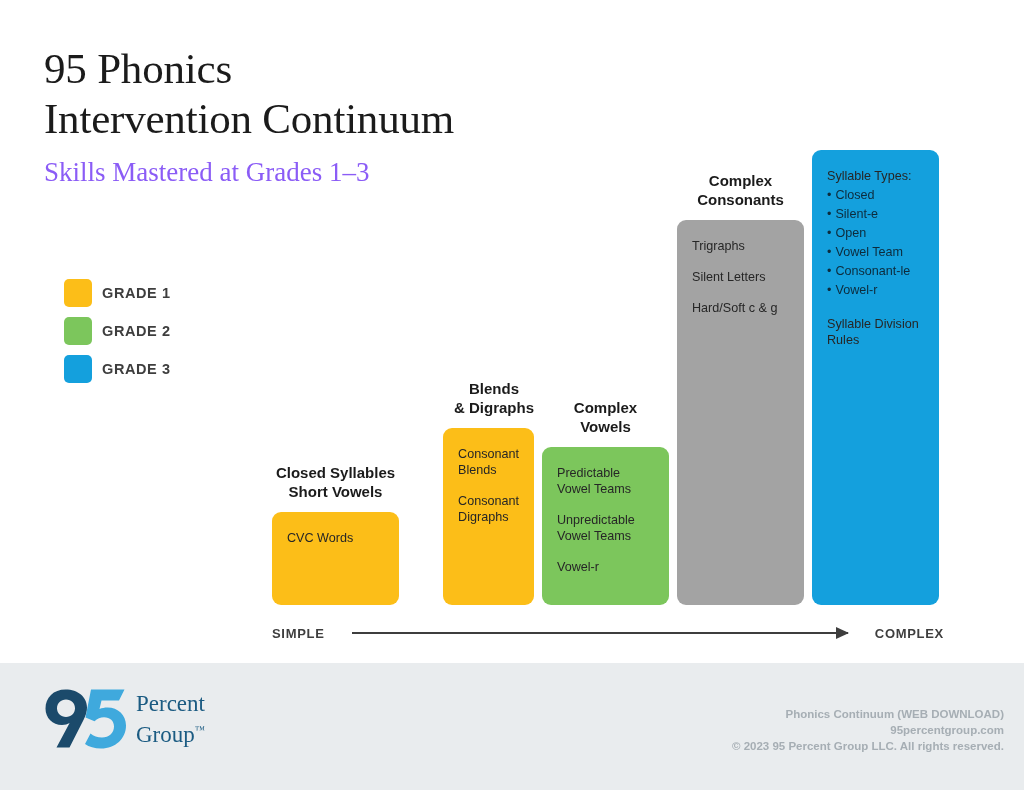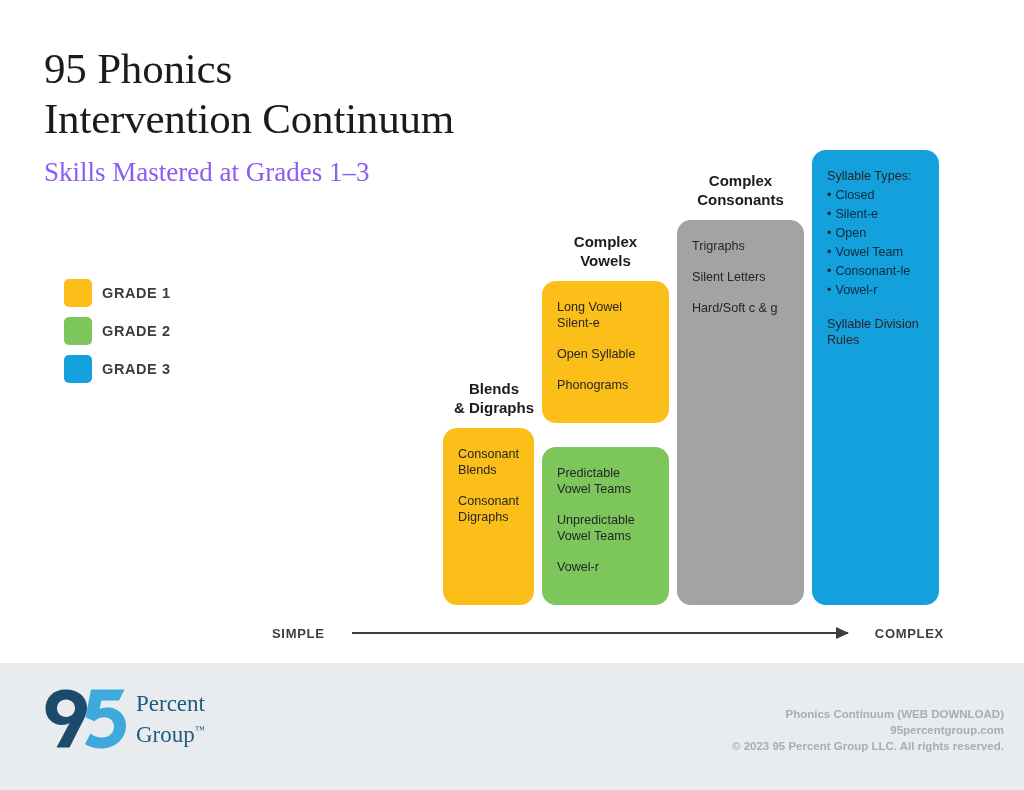--- a/index.html
+++ b/index.html
@@ -92,21 +92,21 @@
   .col-heading {
     text-align: center;
     font-size: 15px;
     font-weight: bold;
     line-height: 19px;
     color: #1b1b1b;
     margin-bottom: 11px;
     white-space: nowrap;
   }
   .seg {
-    border-radius: 14px;
+    border-radius: 9px;
     box-sizing: border-box;
     padding: 18px 15px 14px 15px;
     overflow: hidden;
   }
   .seg + .seg {
     margin-top: 10px;
   }
   .seg-item {
     font-size: 12.6px;
     line-height: 16px;
@@ -233,44 +233,47 @@
       <span class="legend-swatch" style="background: rgb(124, 198, 92);"></span>
       <span class="legend-label">GRADE 2</span>
     </div>
     <div class="legend-row">
       <span class="legend-swatch" style="background: rgb(20, 160, 221);"></span>
       <span class="legend-label">GRADE 3</span>
     </div>
   </div>
 
   <div class="chart" id="chart">
+      <div class="col" style="left: 0px;">
+        <div class="col-heading">
+          <div>Closed Syllables</div>
+          <div>Short Vowels</div>
+        </div>
+        <div class="seg" style="background: rgb(252, 190, 24); height: 93px;">
+          <div class="seg-item">CVC Words</div>
+        </div>
+      </div>
       <div class="col" style="left: 135px; align-items: flex-end;">
         <div class="col-heading">
           <div>Blends</div>
           <div>&amp; Digraphs</div>
         </div>
         <div class="seg" style="background: rgb(252, 190, 24); height: 177px;">
           <div class="seg-item">Consonant
 Blends</div>
           <div class="seg-item">Consonant
 Digraphs</div>
         </div>
       </div>
       <div class="col" style="left: 270px;">
         <div class="col-heading">
           <div>Complex</div>
           <div>Vowels</div>
         </div>
-        <div class="seg" style="background: rgb(252, 190, 24); height: 142px;">
-          <div class="seg-item">Long Vowel
-Silent-e</div>
-          <div class="seg-item">Open Syllable</div>
-          <div class="seg-item">Phonograms</div>
-        </div>
-        <div class="seg" style="background: rgb(124, 198, 92); height: 158px; margin-top: 24px;">
+        <div class="seg" style="background: rgb(124, 198, 92); height: 158px;">
           <div class="seg-item">Predictable
 Vowel Teams</div>
           <div class="seg-item">Unpredictable
 Vowel Teams</div>
           <div class="seg-item">Vowel-r</div>
         </div>
       </div>
       <div class="col" style="left: 405px;">
         <div class="col-heading">
           <div>Complex</div>

